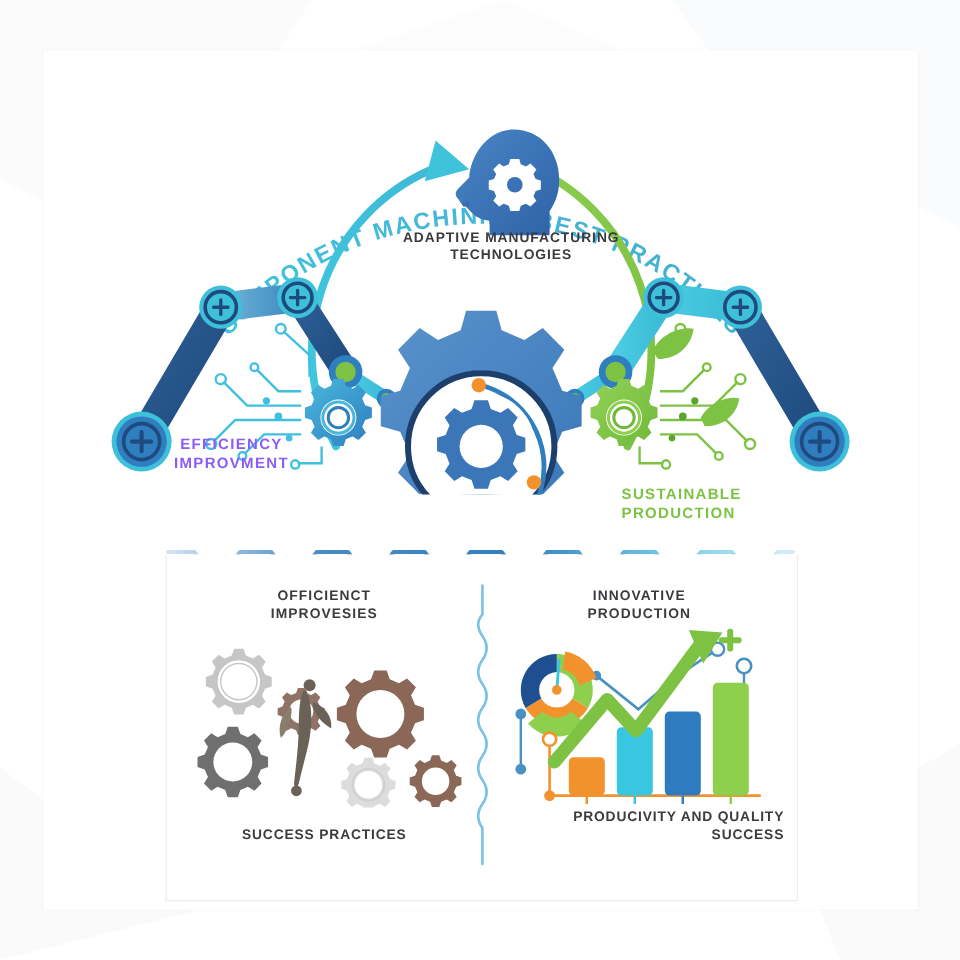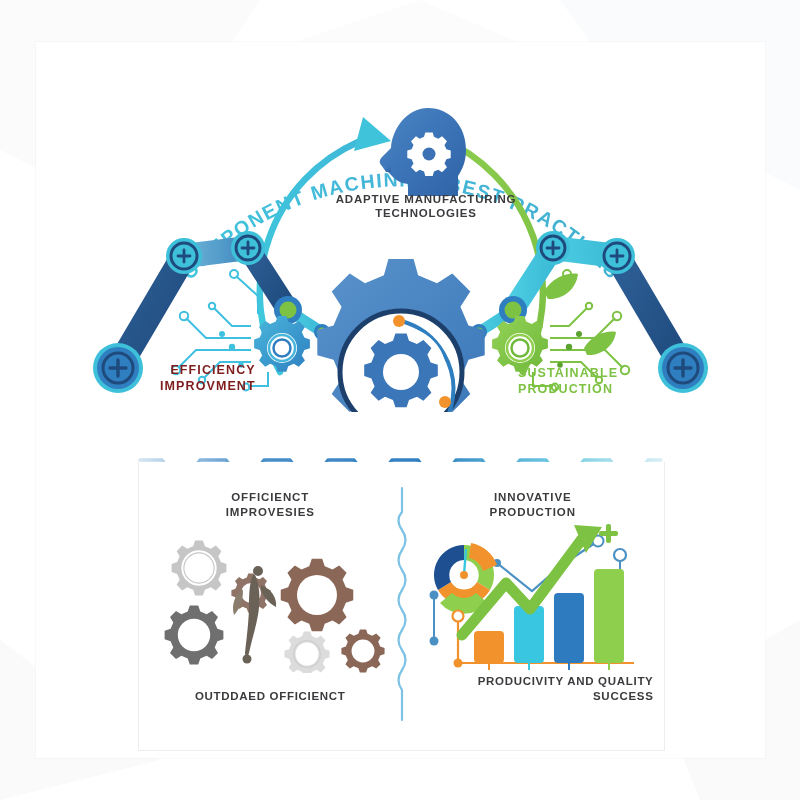--- a/index.html
+++ b/index.html
@@ -83,21 +83,21 @@
     height: 240px;
   }
 
   .side-label {
     position: absolute;
     font-size: 12.5px;
     font-weight: 700;
     letter-spacing: 1.1px;
     line-height: 16px;
   }
-  .side-label.left  { left: 124px;  top: 320px; color: #7f1d1d; text-align: right; }
+  .side-label.left  { left: 109px;  top: 320px; color: #8b5cf6; text-align: center; }
   .side-label.right { left: 482px; top: 323px; color: #7dc243; text-align: left; }
 
   
   .panel {
     position: absolute;
     left: 138px;
     top: 462px;
     width: 525px;
     height: 288px;
     background: #ffffff;
@@ -423,21 +423,21 @@
           <circle cx="0" cy="0" r="18" fill="#ffffff"></circle>
         </g>
 
         <circle cx="-2" cy="-21" r="6" fill="#f2922c"></circle>
         <circle cx="44" cy="60" r="6" fill="#f2922c"></circle>
       </g>
     </svg>
 
     <div class="side-label left" style="white-space: pre-line;">EFFICIENCY
 IMPROVMENT</div>
-    <div class="side-label right" style="white-space: pre-line;">SUSTAINABLE
+    <div class="side-label right" style="white-space: pre-line; margin-top: 39px;">SUSTAINABLE
 PRODUCTION</div>
   </div>
 
   <svg class="panel-zigzag" viewBox="0 0 525 22" width="525" height="22" preserveAspectRatio="none">
     <defs>
       <linearGradient id="zigGrad" x1="0" y1="0" x2="1" y2="0">
         <stop offset="0%" stop-color="#d3e4f2"></stop>
         <stop offset="22%" stop-color="#4a8fc9"></stop>
         <stop offset="55%" stop-color="#2f7fc0"></stop>
         <stop offset="80%" stop-color="#6ecbe2"></stop>
@@ -508,21 +508,21 @@
                        C 109,134 106,134 106,130 C 108,112 110,96 110,82
                        C 110,68 111,58 114,52 Z"></path>
               <circle cx="119" cy="48" r="5"></circle>
               <circle cx="108" cy="136" r="4.5"></circle>
               <path d="M 122,62 C 132,66 138,74 137,84 C 130,80 124,74 122,66 Z"></path>
               <path d="M 103,66 C 96,72 92,82 95,92 C 101,86 104,76 104,68 Z" fill="#8a7d6d"></path>
             </g>
           </svg>
         </div>
 
-        <div class="col-caption centered">OUTDDAED OFFICIENCT</div>
+        <div class="col-caption centered">SUCCESS PRACTICES</div>
       </div>
 
       <svg class="wavy-divider" viewBox="0 0 18 236" width="18" height="236">
         <path d="M 9,2 L 9,26 Q 2,34 9,44 Q 16,54 9,64 Q 2,74 9,84 Q 16,94 9,104
                  Q 2,114 9,124 Q 16,134 9,144 Q 2,154 9,164 Q 16,174 9,184
                  Q 2,194 9,204 L 9,234" fill="none" stroke="#7cc2e4" stroke-width="2.2" stroke-linecap="round"></path>
       </svg>
 
       <div class="panel-col">
         <div class="col-title">INNOVATIVE

